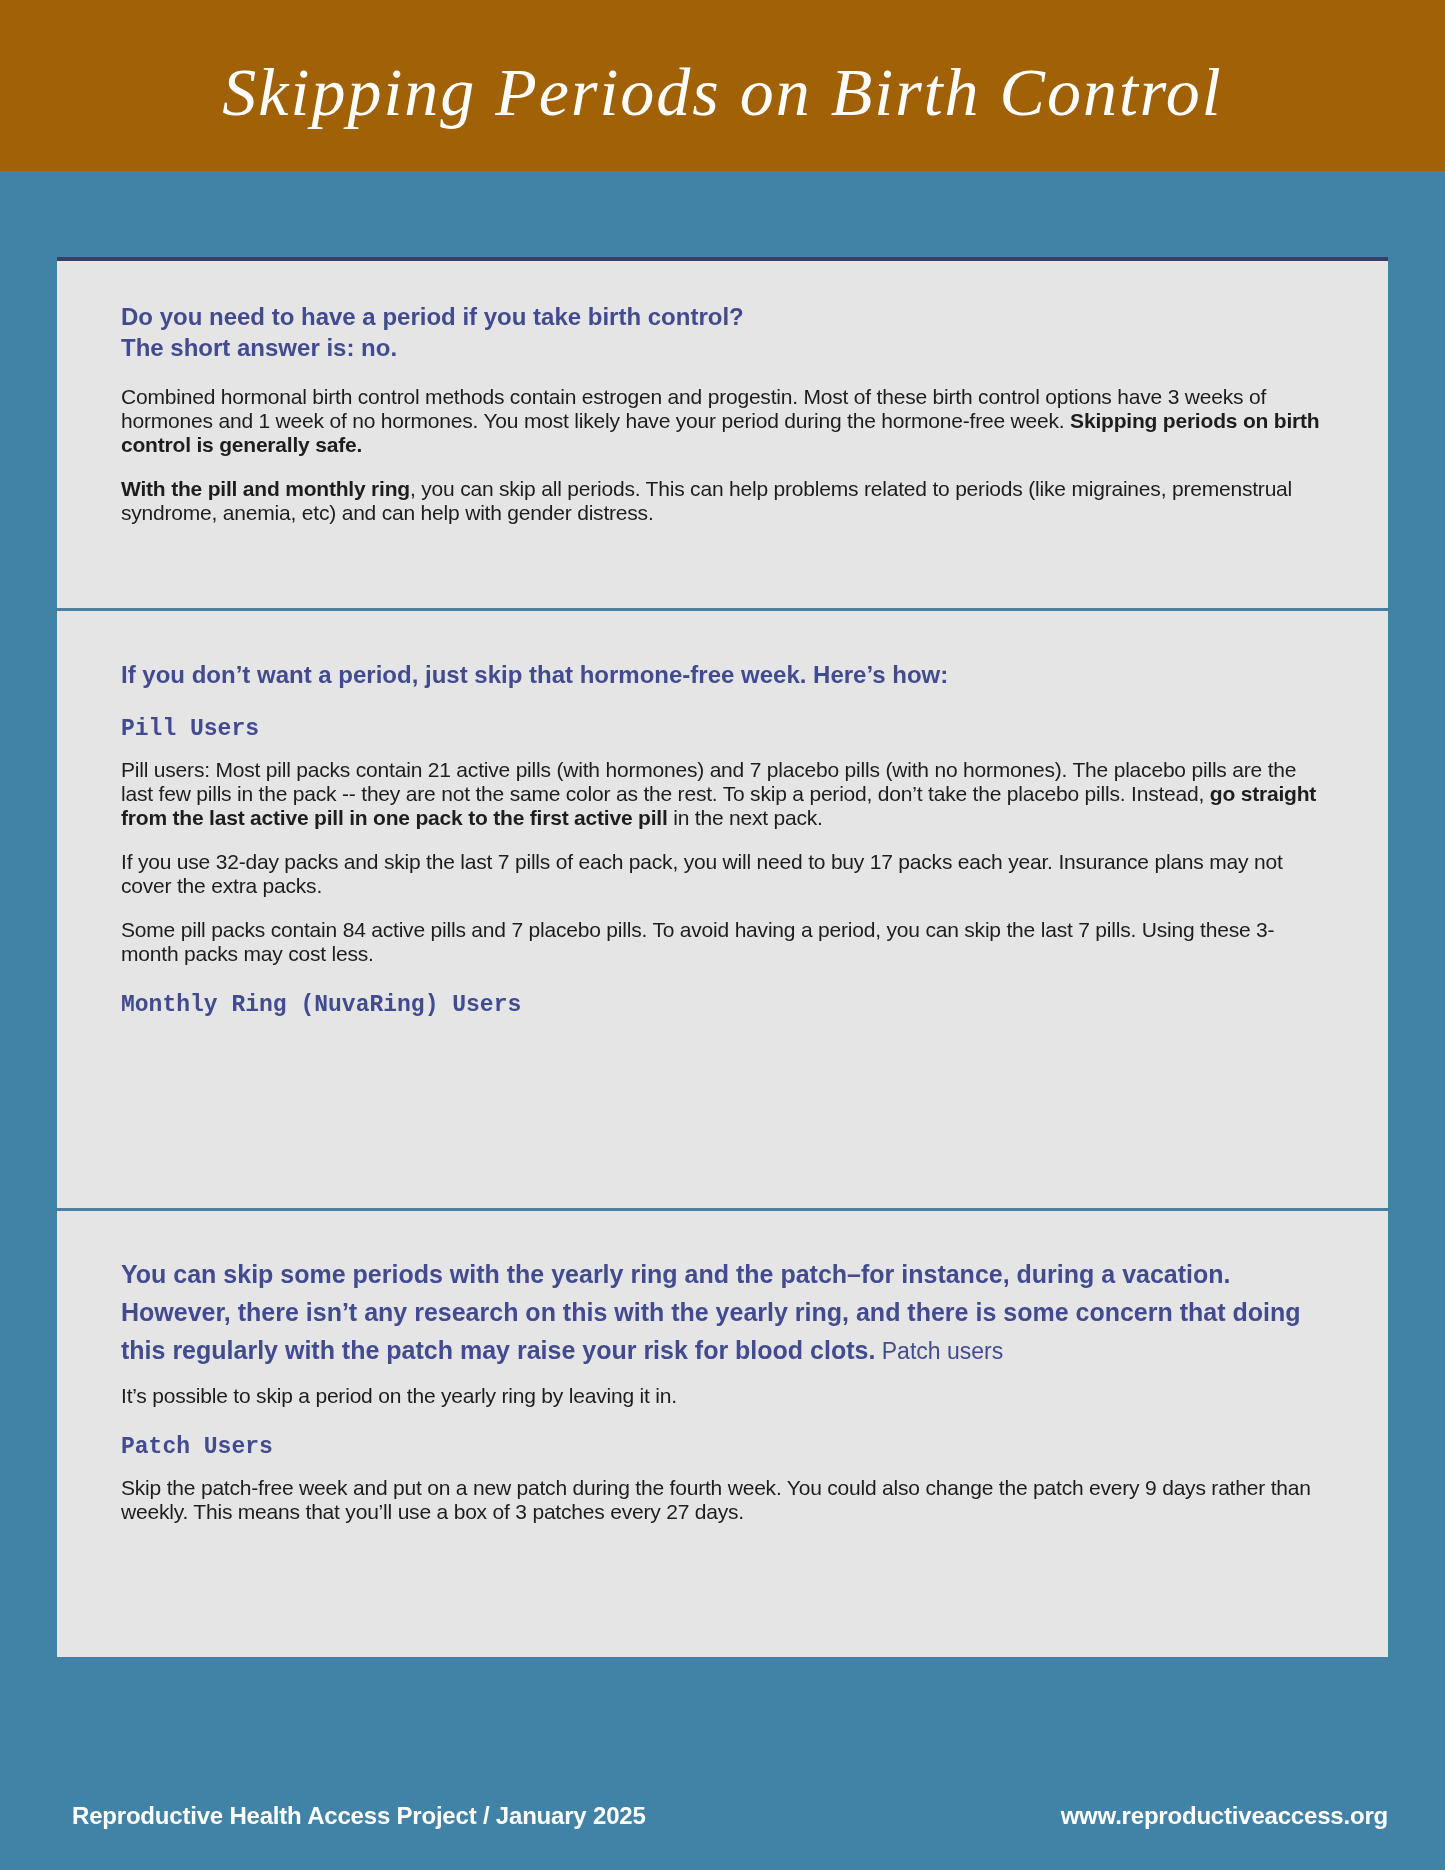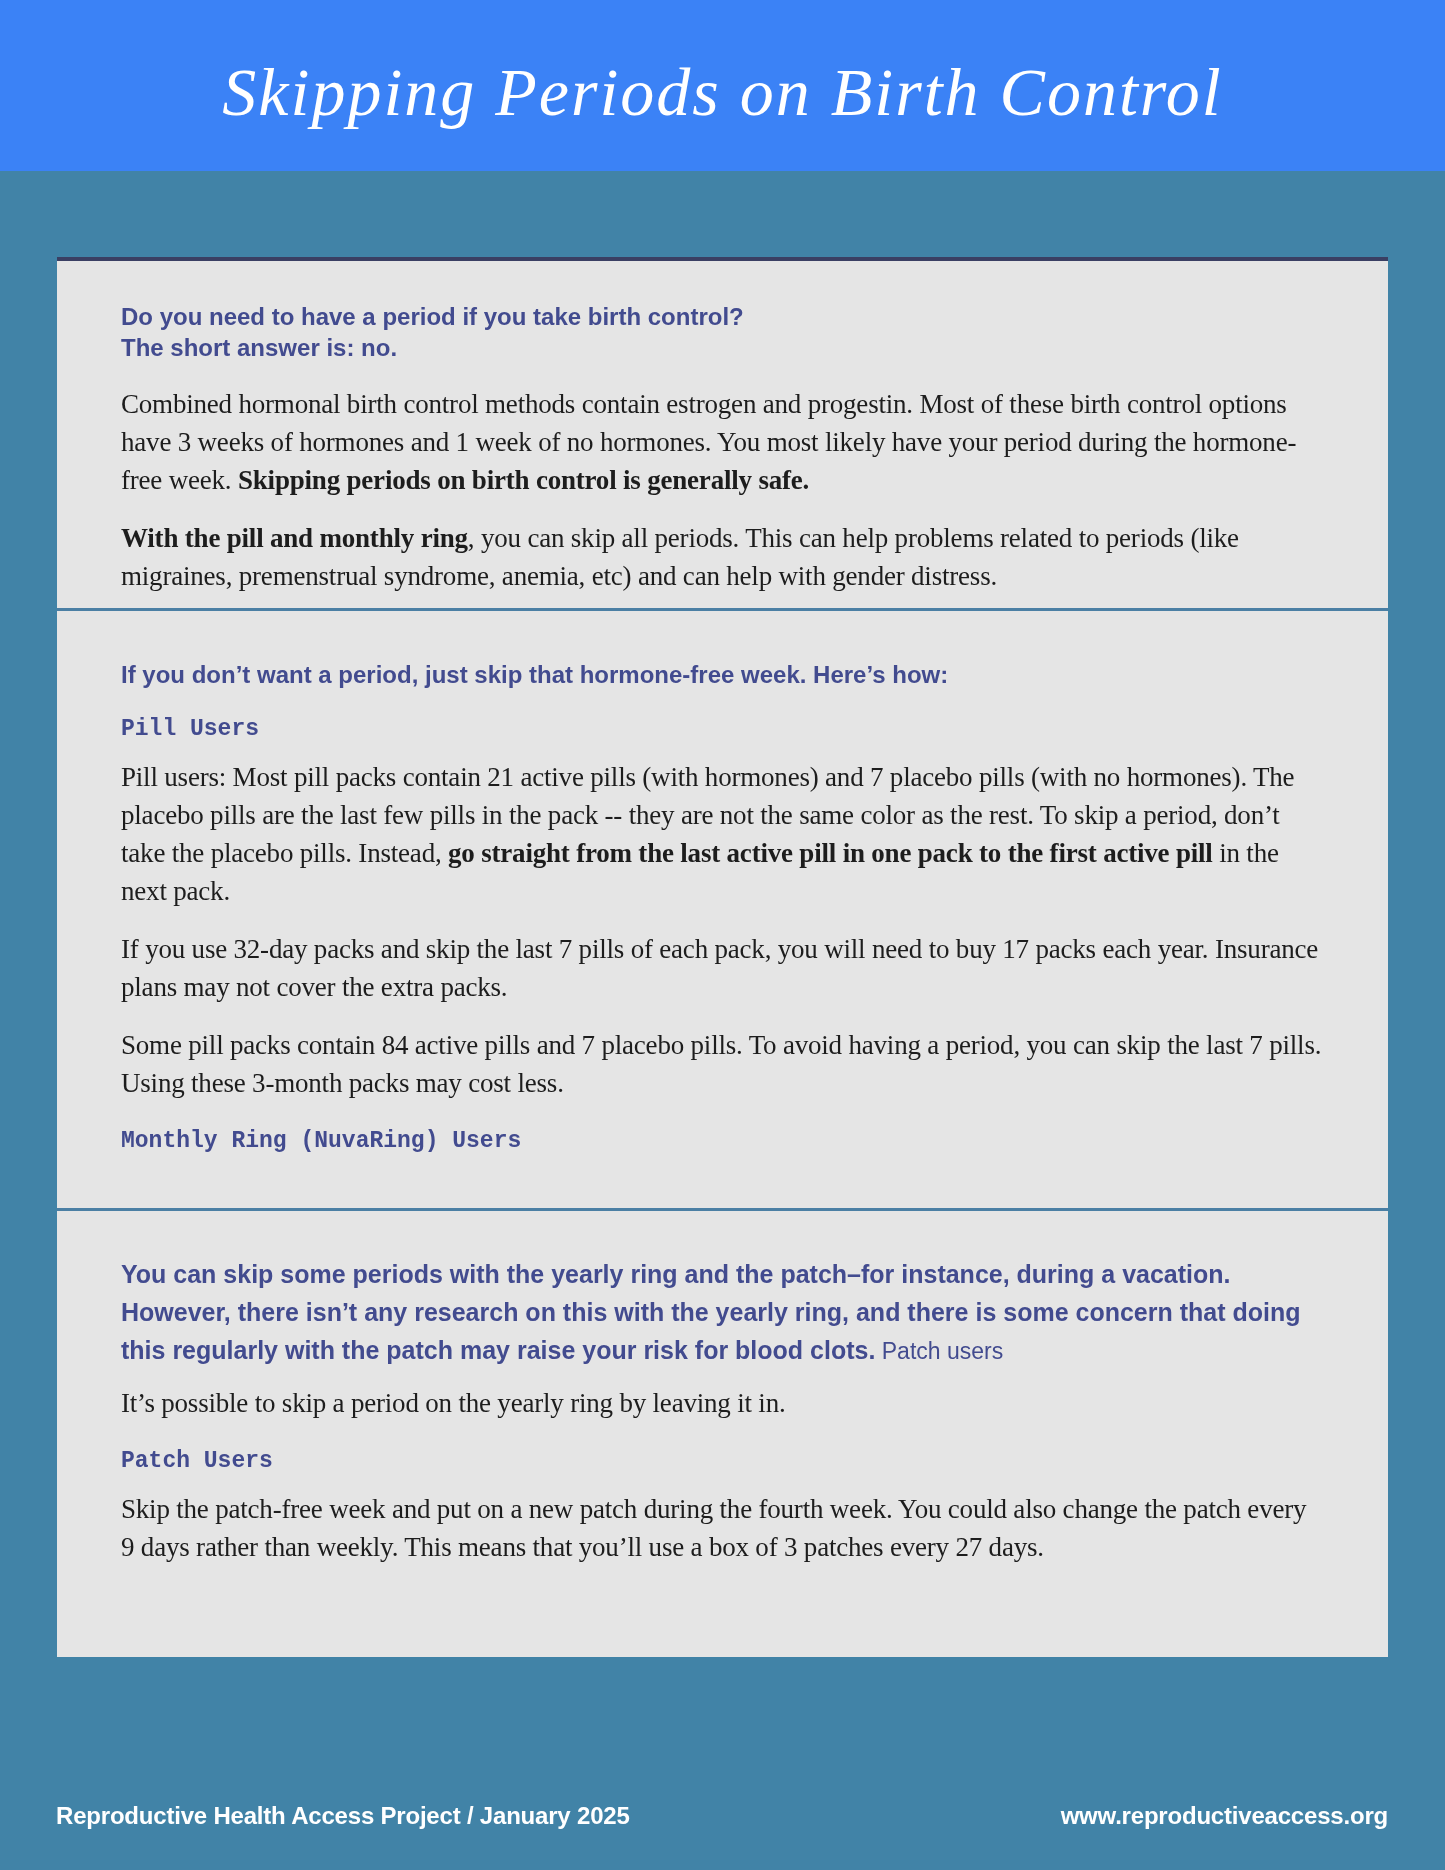--- a/index.html
+++ b/index.html
@@ -12,21 +12,21 @@
   }
   .page {
     position: relative;
     width: 1445px;
     height: 1870px;
     background: #4183a7;
     overflow: hidden;
   }
   .header-band {
     height: 171px;
-    background: #3b82f6;
+    background: #a16207;
     display: flex;
     align-items: center;
     justify-content: center;
   }
   .doc-title {
     color: #ffffff;
     font-family: "Liberation Serif", "DejaVu Serif", serif;
     font-style: italic;
     font-weight: 400;
     font-size: 68px;
@@ -71,30 +71,29 @@
   }
   .subheading {
     color: #424b8f;
     font-size: 23px;
     font-weight: 700;
     margin: 26px 0 16px 0;
     font-family: Liberation Mono, monospace;
   }
   .body-p {
     color: #1d1d1d;
-    font-size: 27px;
-    line-height: 38px;
+    font-size: 21px;
+    line-height: 24px;
     letter-spacing: -0.2px;
     margin: 0 0 20px 0;
-    font-family: Liberation Serif, serif;
   }
   .b { font-weight: 700; }
   .footer {
     position: absolute;
-    left: 56px;
+    left: 72px;
     right: 57px;
     top: 1802px;
     display: flex;
     justify-content: space-between;
     align-items: baseline;
     color: #ffffff;
     font-weight: 700;
     font-size: 24px;
     letter-spacing: -0.2px;
   }

